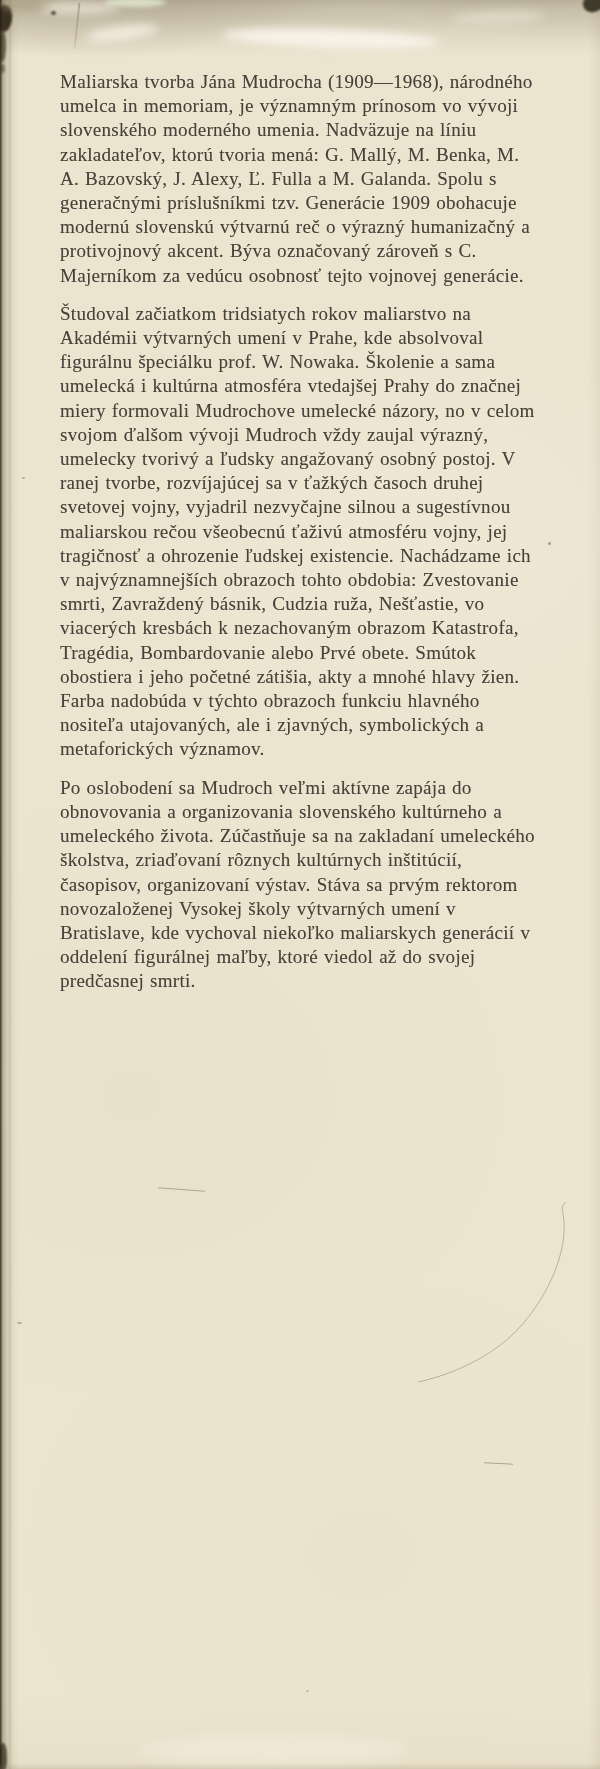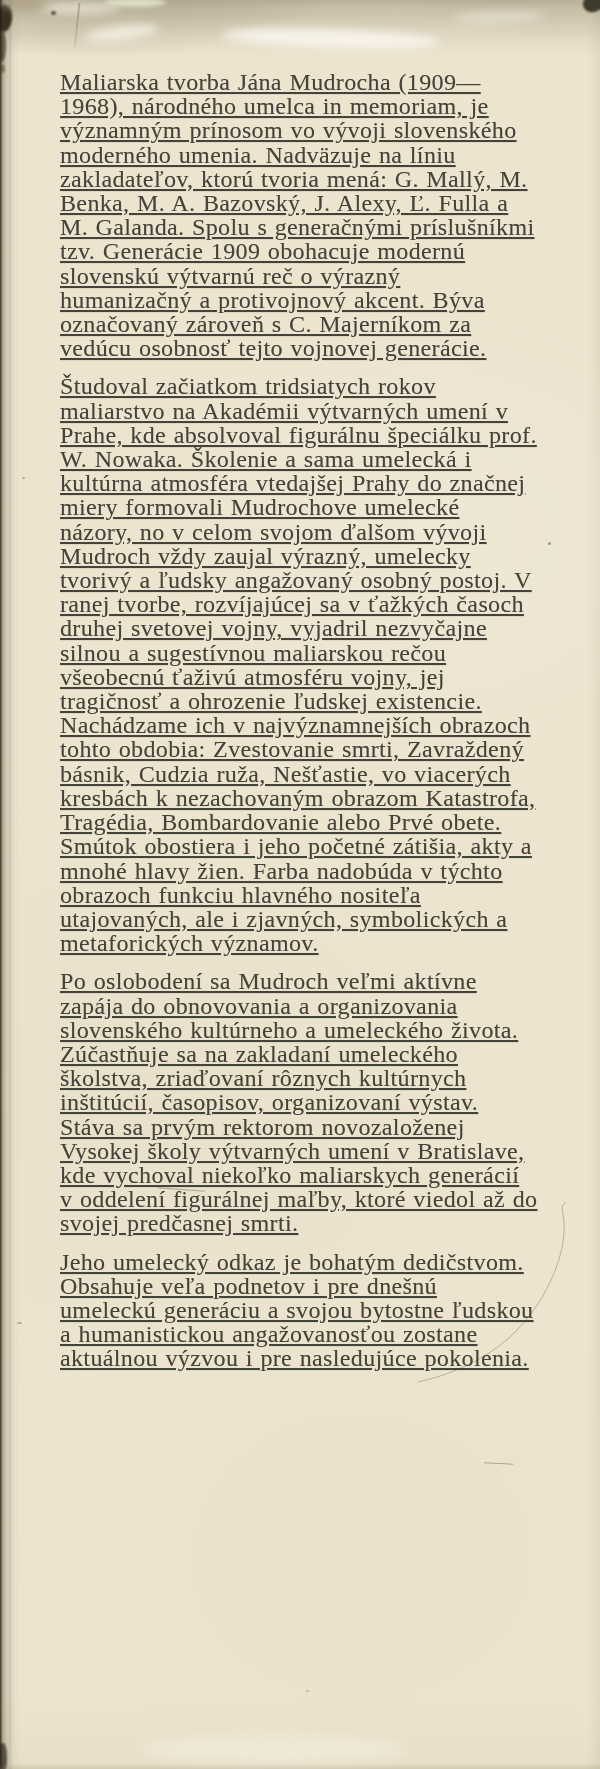--- a/index.html
+++ b/index.html
@@ -80,26 +80,25 @@
   .scratch { position: absolute; height: 1px; background: rgba(115,104,84,.5); }
   .scratch-1 { left: 158px; top: 1189px; width: 47px; transform: rotate(4deg); }
   .scratch-2 { left: 484px; top: 1463px; width: 29px; transform: rotate(3deg); }
 
   .hairline { position: absolute; left: 398px; top: 1192px; }
 
   
   .text-block {
     position: absolute; left: 60px; top: 70px; width: 478px;
     color: var(--ink, #45423a);
-    font-size: 24px;
+    font-size: 19px;
     line-height: 24.2px;
     letter-spacing: 0.015em;
     word-spacing: 0.05em;
     text-shadow: 0.2px 0.3px 0.5px rgba(70,64,52,.3);
-    text-decoration: underline;
   }
   .text-block p { margin: 0 0 14px 0; }
   .text-block p:last-child { margin-bottom: 0; }
 </style>
 </head>
 <body>
 
 <div class="page">
 
   <div class="worn-band"></div>
@@ -131,16 +130,15 @@
   <div class="scratch scratch-2"></div>
 
   <svg class="hairline" width="185" height="195" viewBox="0 0 185 195">
     <path d="M 168 10 C 163 14, 164 16, 165 22 C 172 58, 148 112, 112 145 C 84 170, 48 184, 20 190" fill="none" stroke="rgba(110,100,85,0.45)" stroke-width="0.9"></path>
   </svg>
 
   <main class="text-block">
     <p>Maliarska tvorba Jána Mudrocha (1909—1968), národného umelca in memoriam, je významným prínosom vo vývoji slovenského moderného umenia. Nadväzuje na líniu zakladateľov, ktorú tvoria mená: G. Mallý, M. Benka, M. A. Bazovský, J. Alexy, Ľ. Fulla a M. Galanda. Spolu s generačnými príslušníkmi tzv. Generácie 1909 obohacuje modernú slovenskú výtvarnú reč o výrazný humanizačný a protivojnový akcent. Býva označovaný zároveň s C. Majerníkom za vedúcu osobnosť tejto vojnovej generácie.</p>
     <p>Študoval začiatkom tridsiatych rokov maliarstvo na Akadémii výtvarných umení v Prahe, kde absolvoval figurálnu špeciálku prof. W. Nowaka. Školenie a sama umelecká i kultúrna atmosféra vtedajšej Prahy do značnej miery formovali Mudrochove umelecké názory, no v celom svojom ďalšom vývoji Mudroch vždy zaujal výrazný, umelecky tvorivý a ľudsky angažovaný osobný postoj. V ranej tvorbe, rozvíjajúcej sa v ťažkých časoch druhej svetovej vojny, vyjadril nezvyčajne silnou a sugestívnou maliarskou rečou všeobecnú ťaživú atmosféru vojny, jej tragičnosť a ohrozenie ľudskej existencie. Nachádzame ich v najvýznamnejších obrazoch tohto obdobia: Zvestovanie smrti, Zavraždený básnik, Cudzia ruža, Nešťastie, vo viacerých kresbách k nezachovaným obrazom Katastrofa, Tragédia, Bombardovanie alebo Prvé obete. Smútok obostiera i jeho početné zátišia, akty a mnohé hlavy žien. Farba nadobúda v týchto obrazoch funkciu hlavného nositeľa utajovaných, ale i zjavných, symbolických a metaforických významov.</p>
     <p>Po oslobodení sa Mudroch veľmi aktívne zapája do obnovovania a organizovania slovenského kultúrneho a umeleckého života. Zúčastňuje sa na zakladaní umeleckého školstva, zriaďovaní rôznych kultúrnych inštitúcií, časopisov, organizovaní výstav. Stáva sa prvým rektorom novozaloženej Vysokej školy výtvarných umení v Bratislave, kde vychoval niekoľko maliarskych generácií v oddelení figurálnej maľby, ktoré viedol až do svojej predčasnej smrti.</p>
-    <p>Jeho umelecký odkaz je bohatým dedičstvom. Obsahuje veľa podnetov i pre dnešnú umeleckú generáciu a svojou bytostne ľudskou a humanistickou angažovanosťou zostane aktuálnou výzvou i pre nasledujúce pokolenia.</p>
   </main>
 
 </div>
 
 </body></html>

